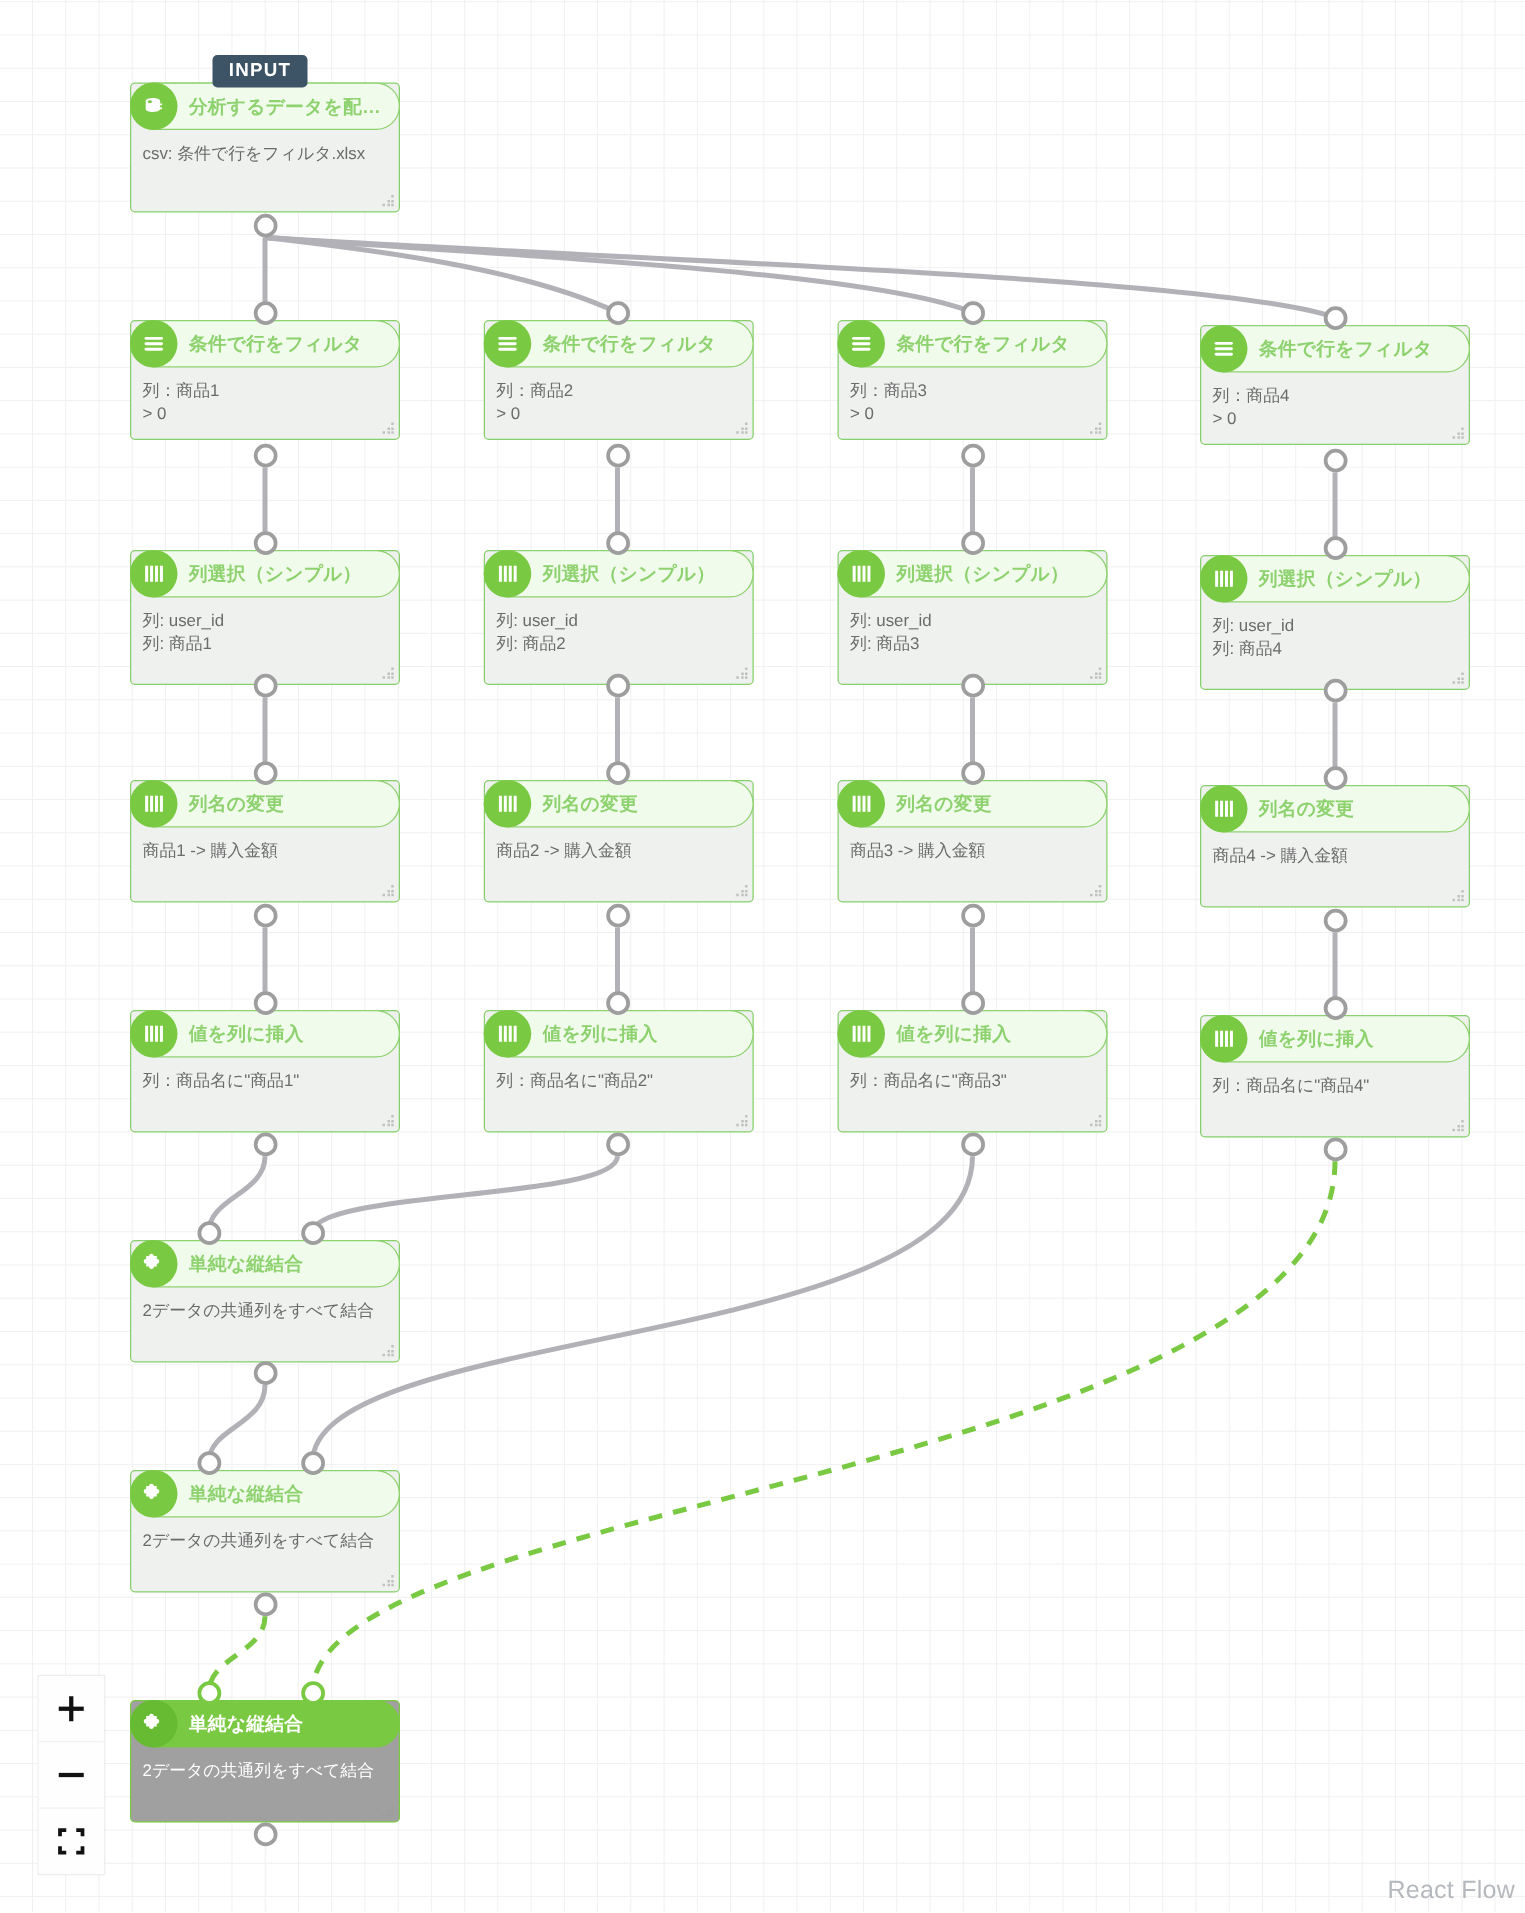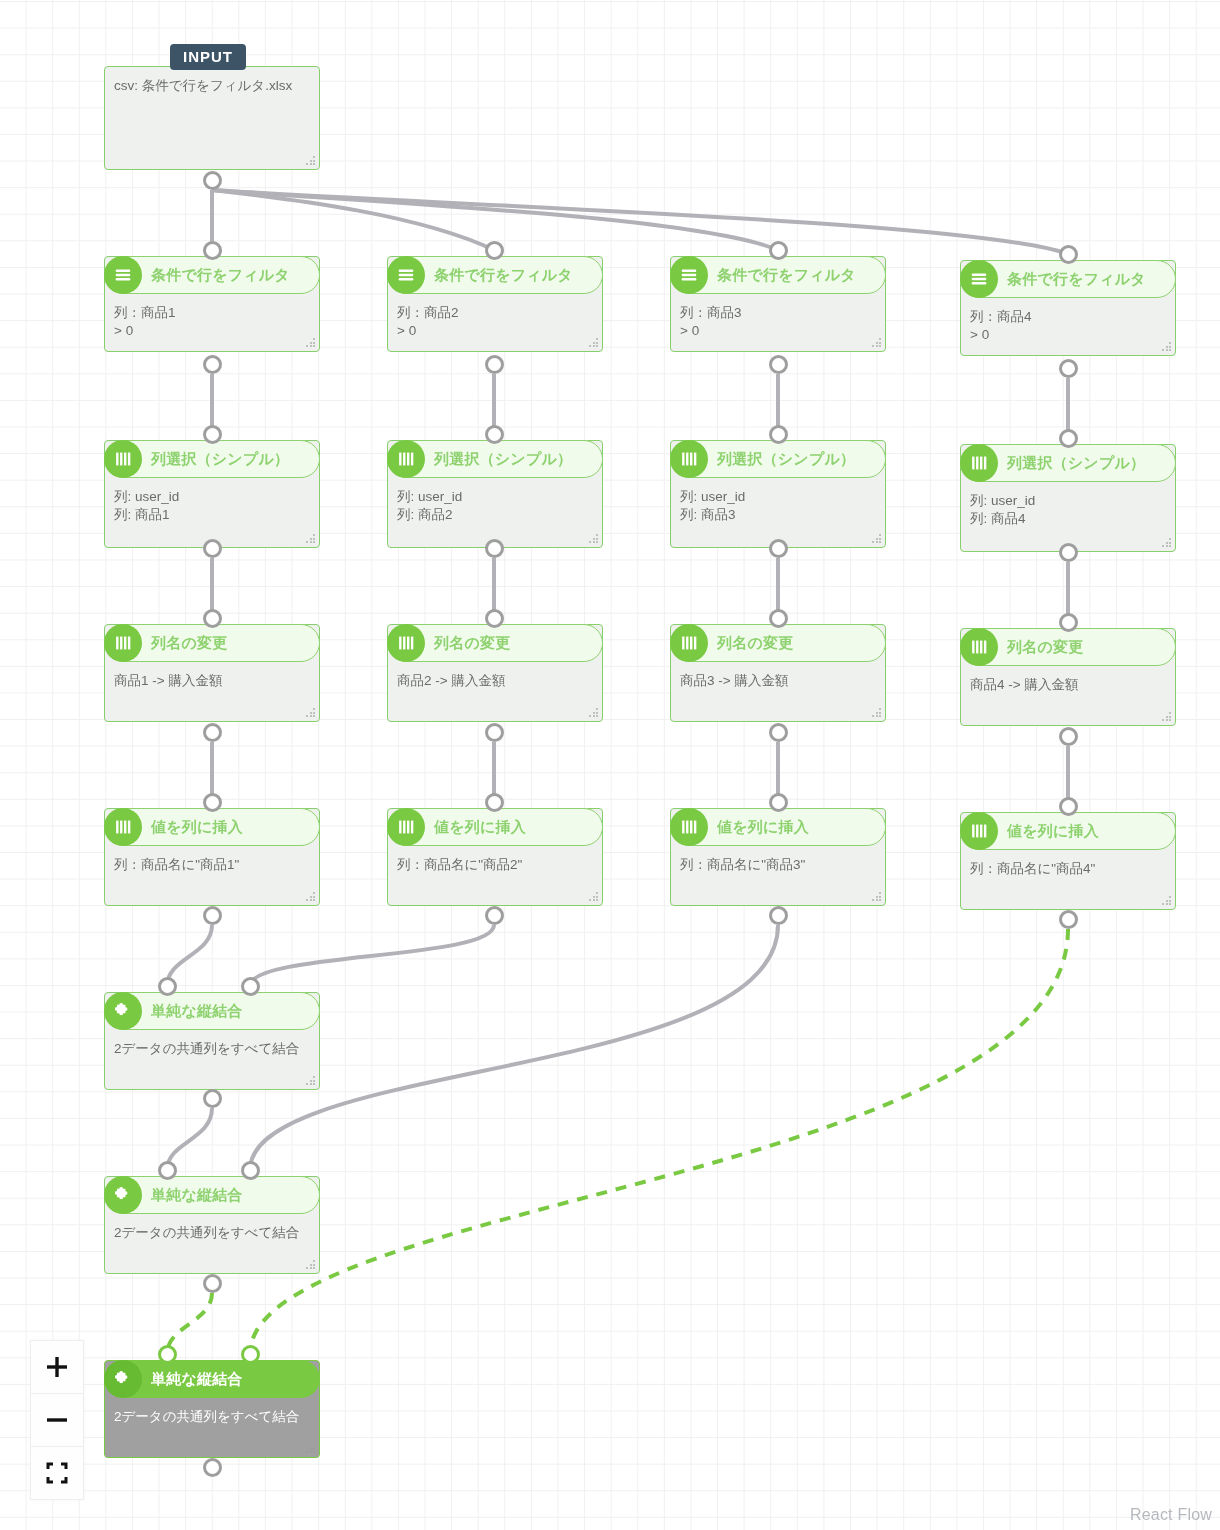--- a/index.html
+++ b/index.html
@@ -146,21 +146,21 @@
     align-items: center;
     justify-content: center;
     background: #fefefe;
   }
   .ctrl-btn:last-child { border-bottom: none; }
 
   #attribution {
     position: absolute;
     right: 8px;
     bottom: 6px;
-    font-size: 16px;
+    font-size: 20px;
     color: #b5b8bd;
     z-index: 6;
     letter-spacing: 0.2px;
   }
 </style>
 </head>
 <body>
 
 <div id="canvas">
 
@@ -185,20 +185,29 @@
       <path d="M494,925 C494,960 250,952 250,986" fill="none" stroke="#b1b1b7" stroke-width="4"></path>
       <path d="M212,1108 C212,1140 167,1142 167,1170" fill="none" stroke="#b1b1b7" stroke-width="4"></path>
       <path d="M778,925 C778,1080 250,1060 250,1170" fill="none" stroke="#b1b1b7" stroke-width="4"></path>
       <path d="M212,1293 C212,1322 167,1326 167,1354" fill="none" stroke="#7ac943" stroke-width="4" stroke-dasharray="11 9"></path>
       <path d="M1068,929 C1068,1180 250,1200 250,1354" fill="none" stroke="#7ac943" stroke-width="4" stroke-dasharray="11 9"></path>
     </svg>
 
   <div id="node-layer">
       <div class="badge" style="left: 170px; top: 44px;">INPUT</div>
       <div class="node" style="left: 104px; top: 66px; width: 216px; height: 104px;">
+        <div class="node-header">
+          <div class="node-icon">
+            <svg width="22" height="22" viewBox="0 0 24 24">
+              <path fill="#ffffff" d="M5 7.5c0-1.6 2.9-2.6 6.3-2.6 3.4 0 6.3 1 6.3 2.6v2.1h1.7v1.6h-1.7v1.9h1.7v1.6h-1.8c-.3 1.4-3 2.3-6.2 2.3-3.4 0-6.3-1-6.3-2.6z"></path>
+              <ellipse cx="8.6" cy="8" rx="1.9" ry="1.3" fill="#7ac943"></ellipse>
+            </svg>
+          </div>
+          <div class="node-title">分析するデータを配…</div>
+        </div>
         <div class="node-body">csv: 条件で行をフィルタ.xlsx</div>
         <div class="resize-grip">
           <i style="left: 7px; top: 0px;"></i>
           <i style="left: 3.5px; top: 3.5px;"></i>
           <i style="left: 7px; top: 3.5px;"></i>
           <i style="left: 0px; top: 7px;"></i>
           <i style="left: 3.5px; top: 7px;"></i>
           <i style="left: 7px; top: 7px;"></i>
         </div>
       </div>

